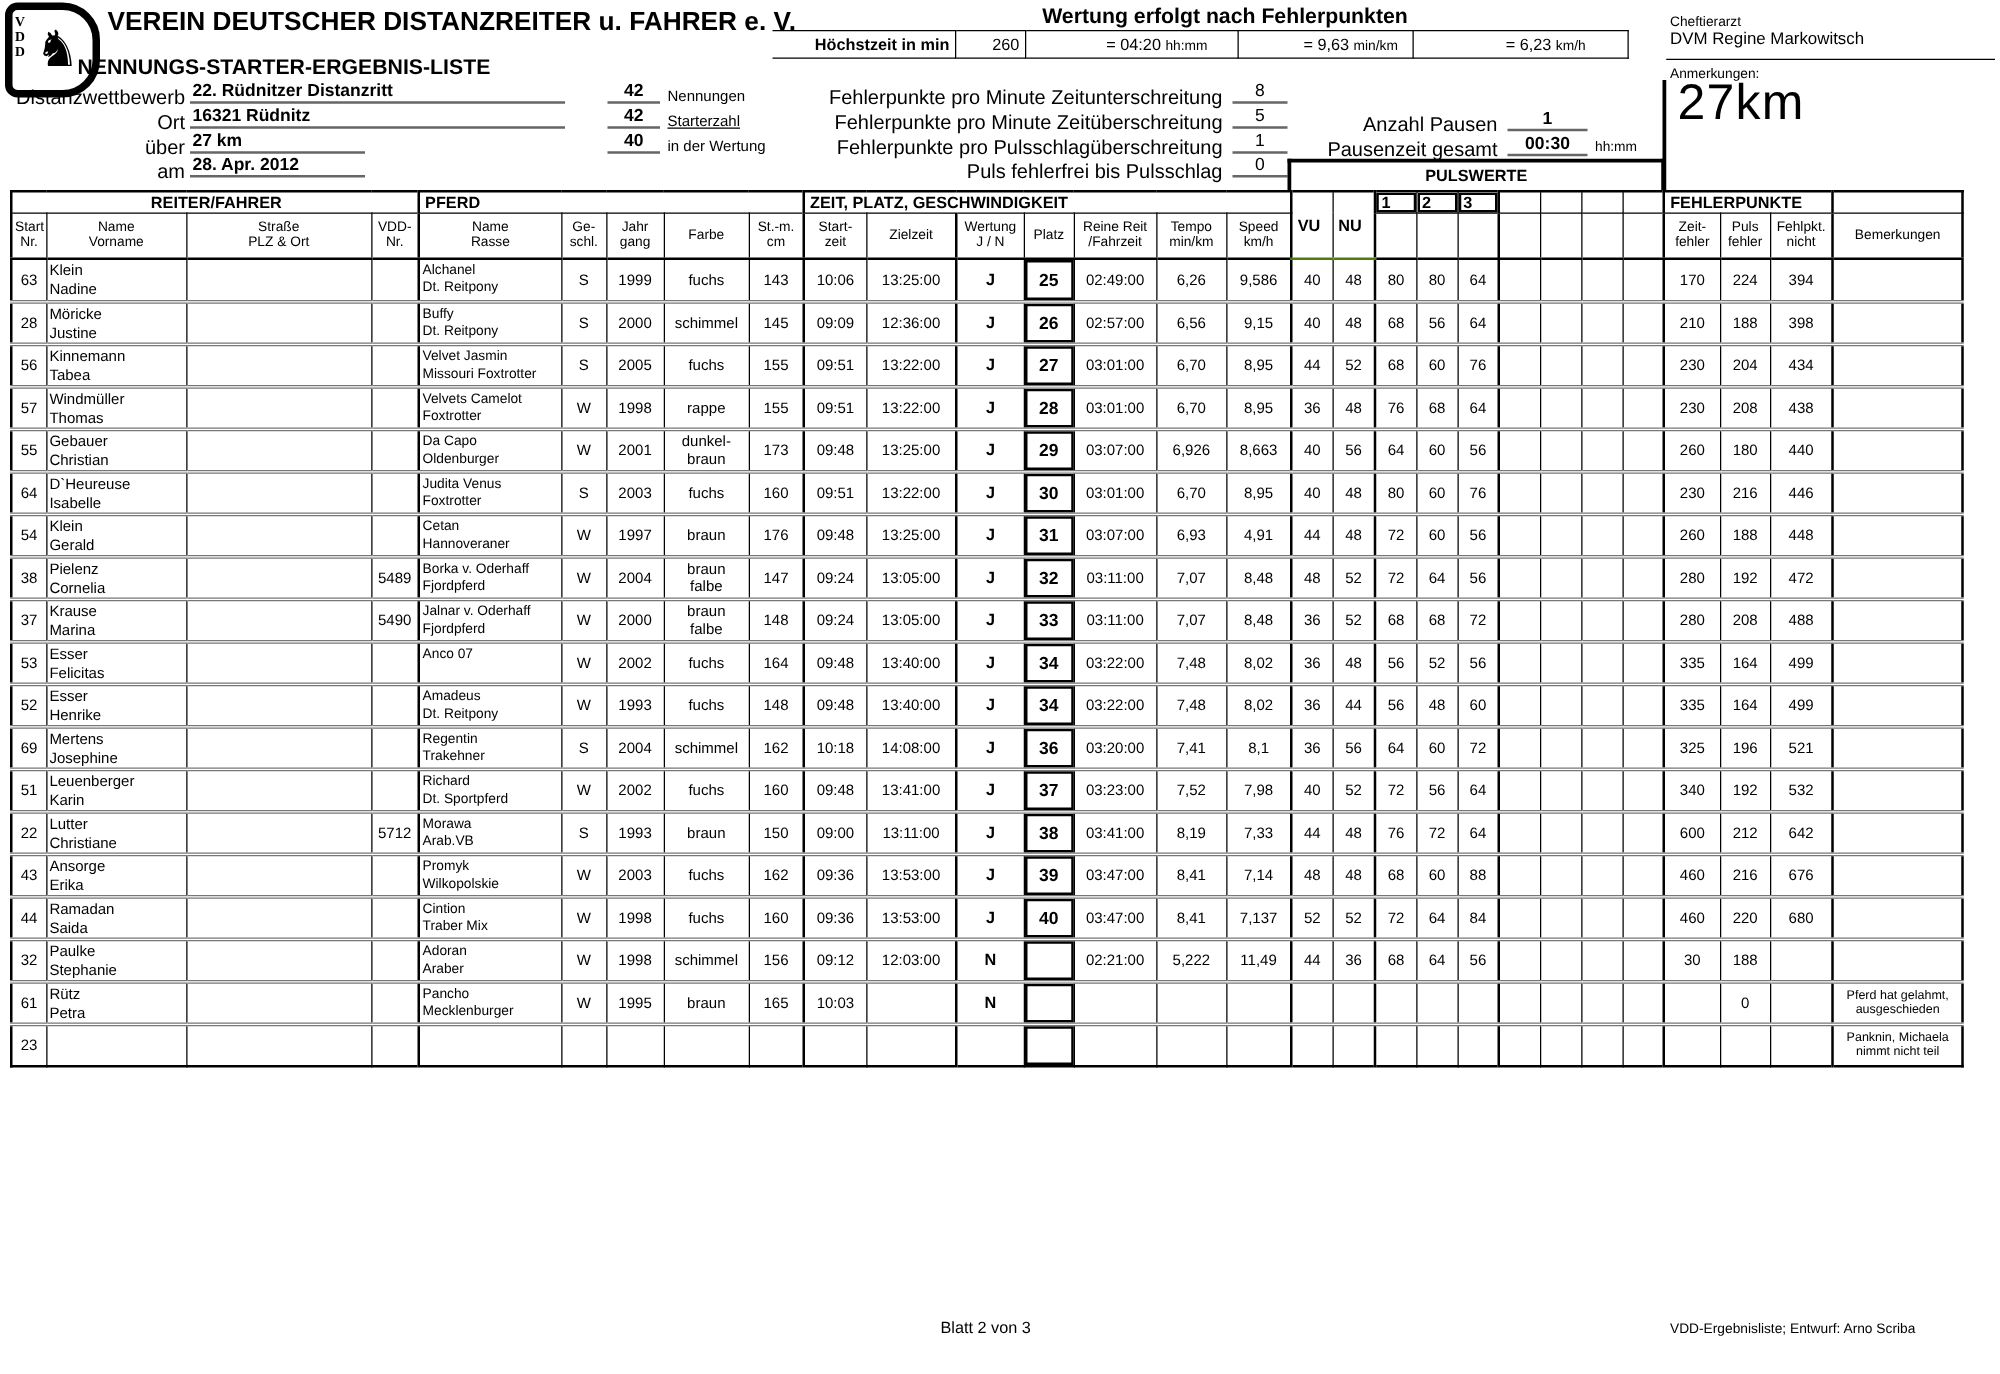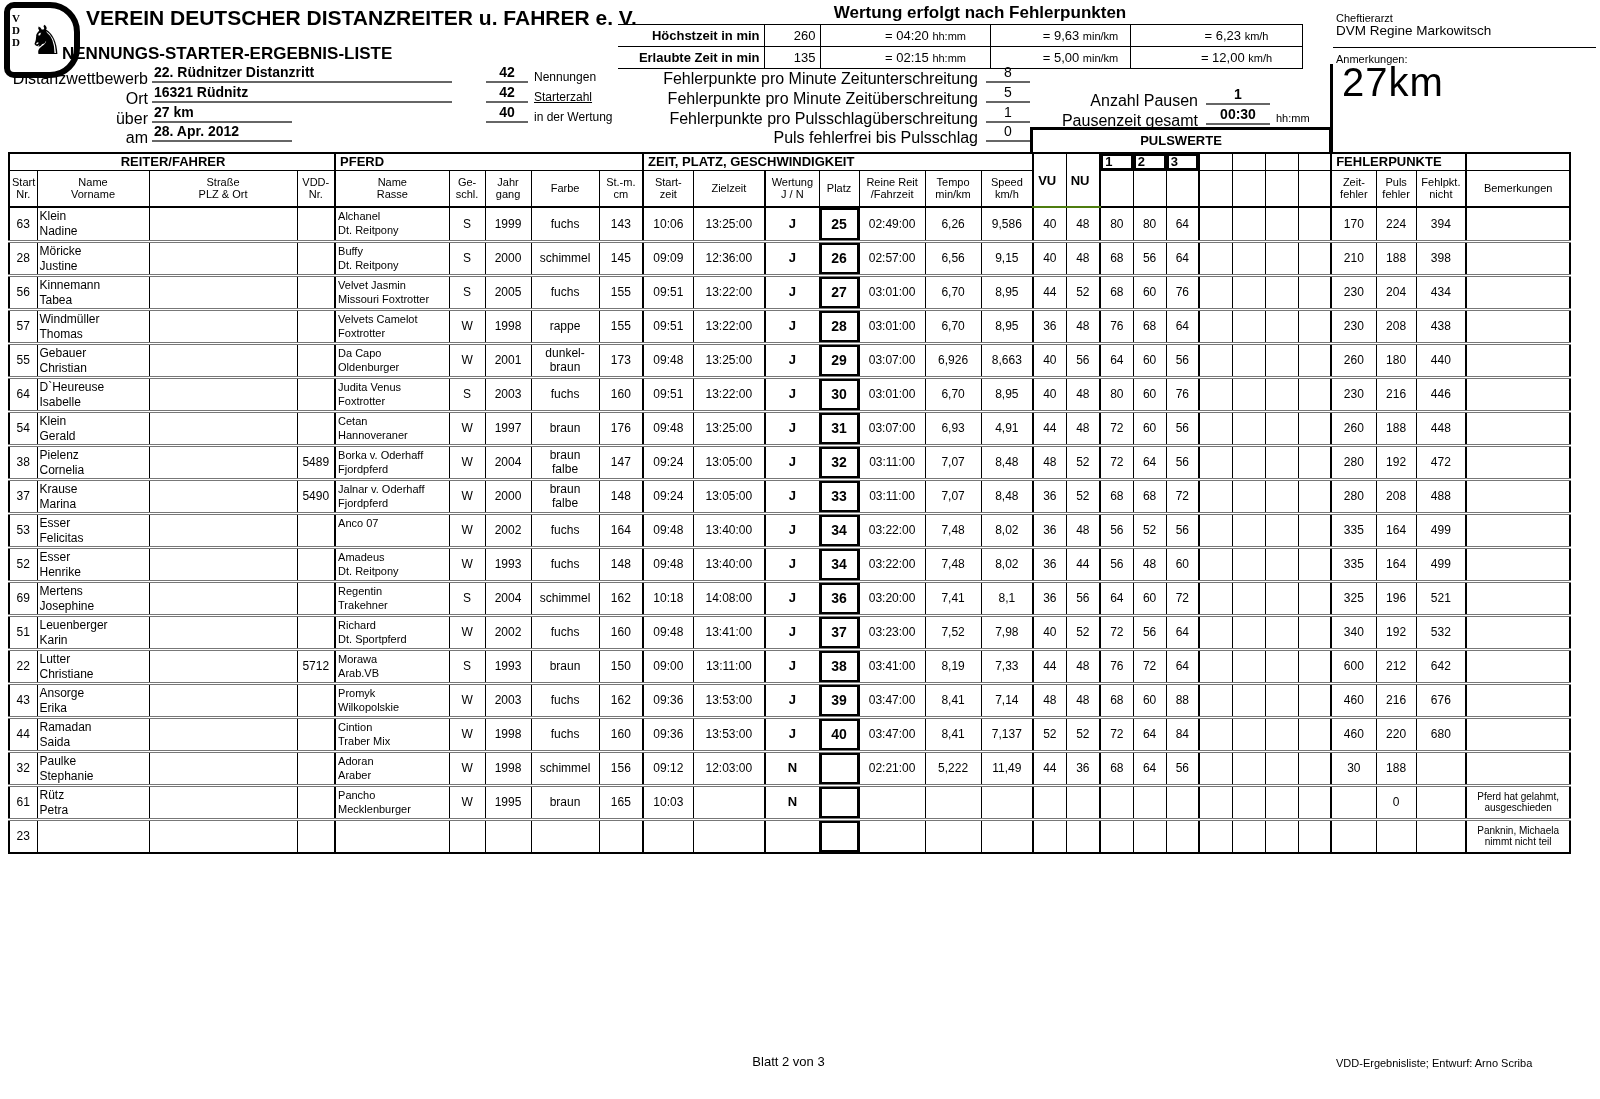--- a/index.html
+++ b/index.html
@@ -69,27 +69,20 @@
       <col style="width:140px">
       <col style="width:172px">
     </colgroup>
   <tbody>
       <tr>
     <td class="lbl">Höchstzeit in min</td>
     <td class="min">260</td>
     <td class="calc"><span>= 04:20</span> <span class="unit">hh:mm</span></td>
     <td class="calc"><span>= 9,63</span> <span class="unit">min/km</span></td>
     <td class="calc"><span>= 6,23</span> <span class="unit">km/h</span></td>
-  </tr>
-  <tr>
-    <td class="lbl">Erlaubte Zeit in min</td>
-    <td class="min">135</td>
-    <td class="calc"><span>= 02:15</span> <span class="unit">hh:mm</span></td>
-    <td class="calc"><span>= 5,00</span> <span class="unit">min/km</span></td>
-    <td class="calc"><span>= 12,00</span> <span class="unit">km/h</span></td>
   </tr>
 </tbody>
   </table>
 
 <div class="flabel" style="left:0;top:70px;width:148px;">Distanzwettbewerb</div>
 <div class="fvalue" style="left:152px;top:64px;width:296px;">22. Rüdnitzer Distanzritt</div>
 <div class="flabel" style="left:0;top:90px;width:148px;">Ort</div>
 <div class="fvalue" style="left:152px;top:84px;width:296px;">16321 Rüdnitz</div>
 <div class="flabel" style="left:0;top:110px;width:148px;">über</div>
 <div class="fvalue" style="left:152px;top:104px;width:136px;">27 km</div>

